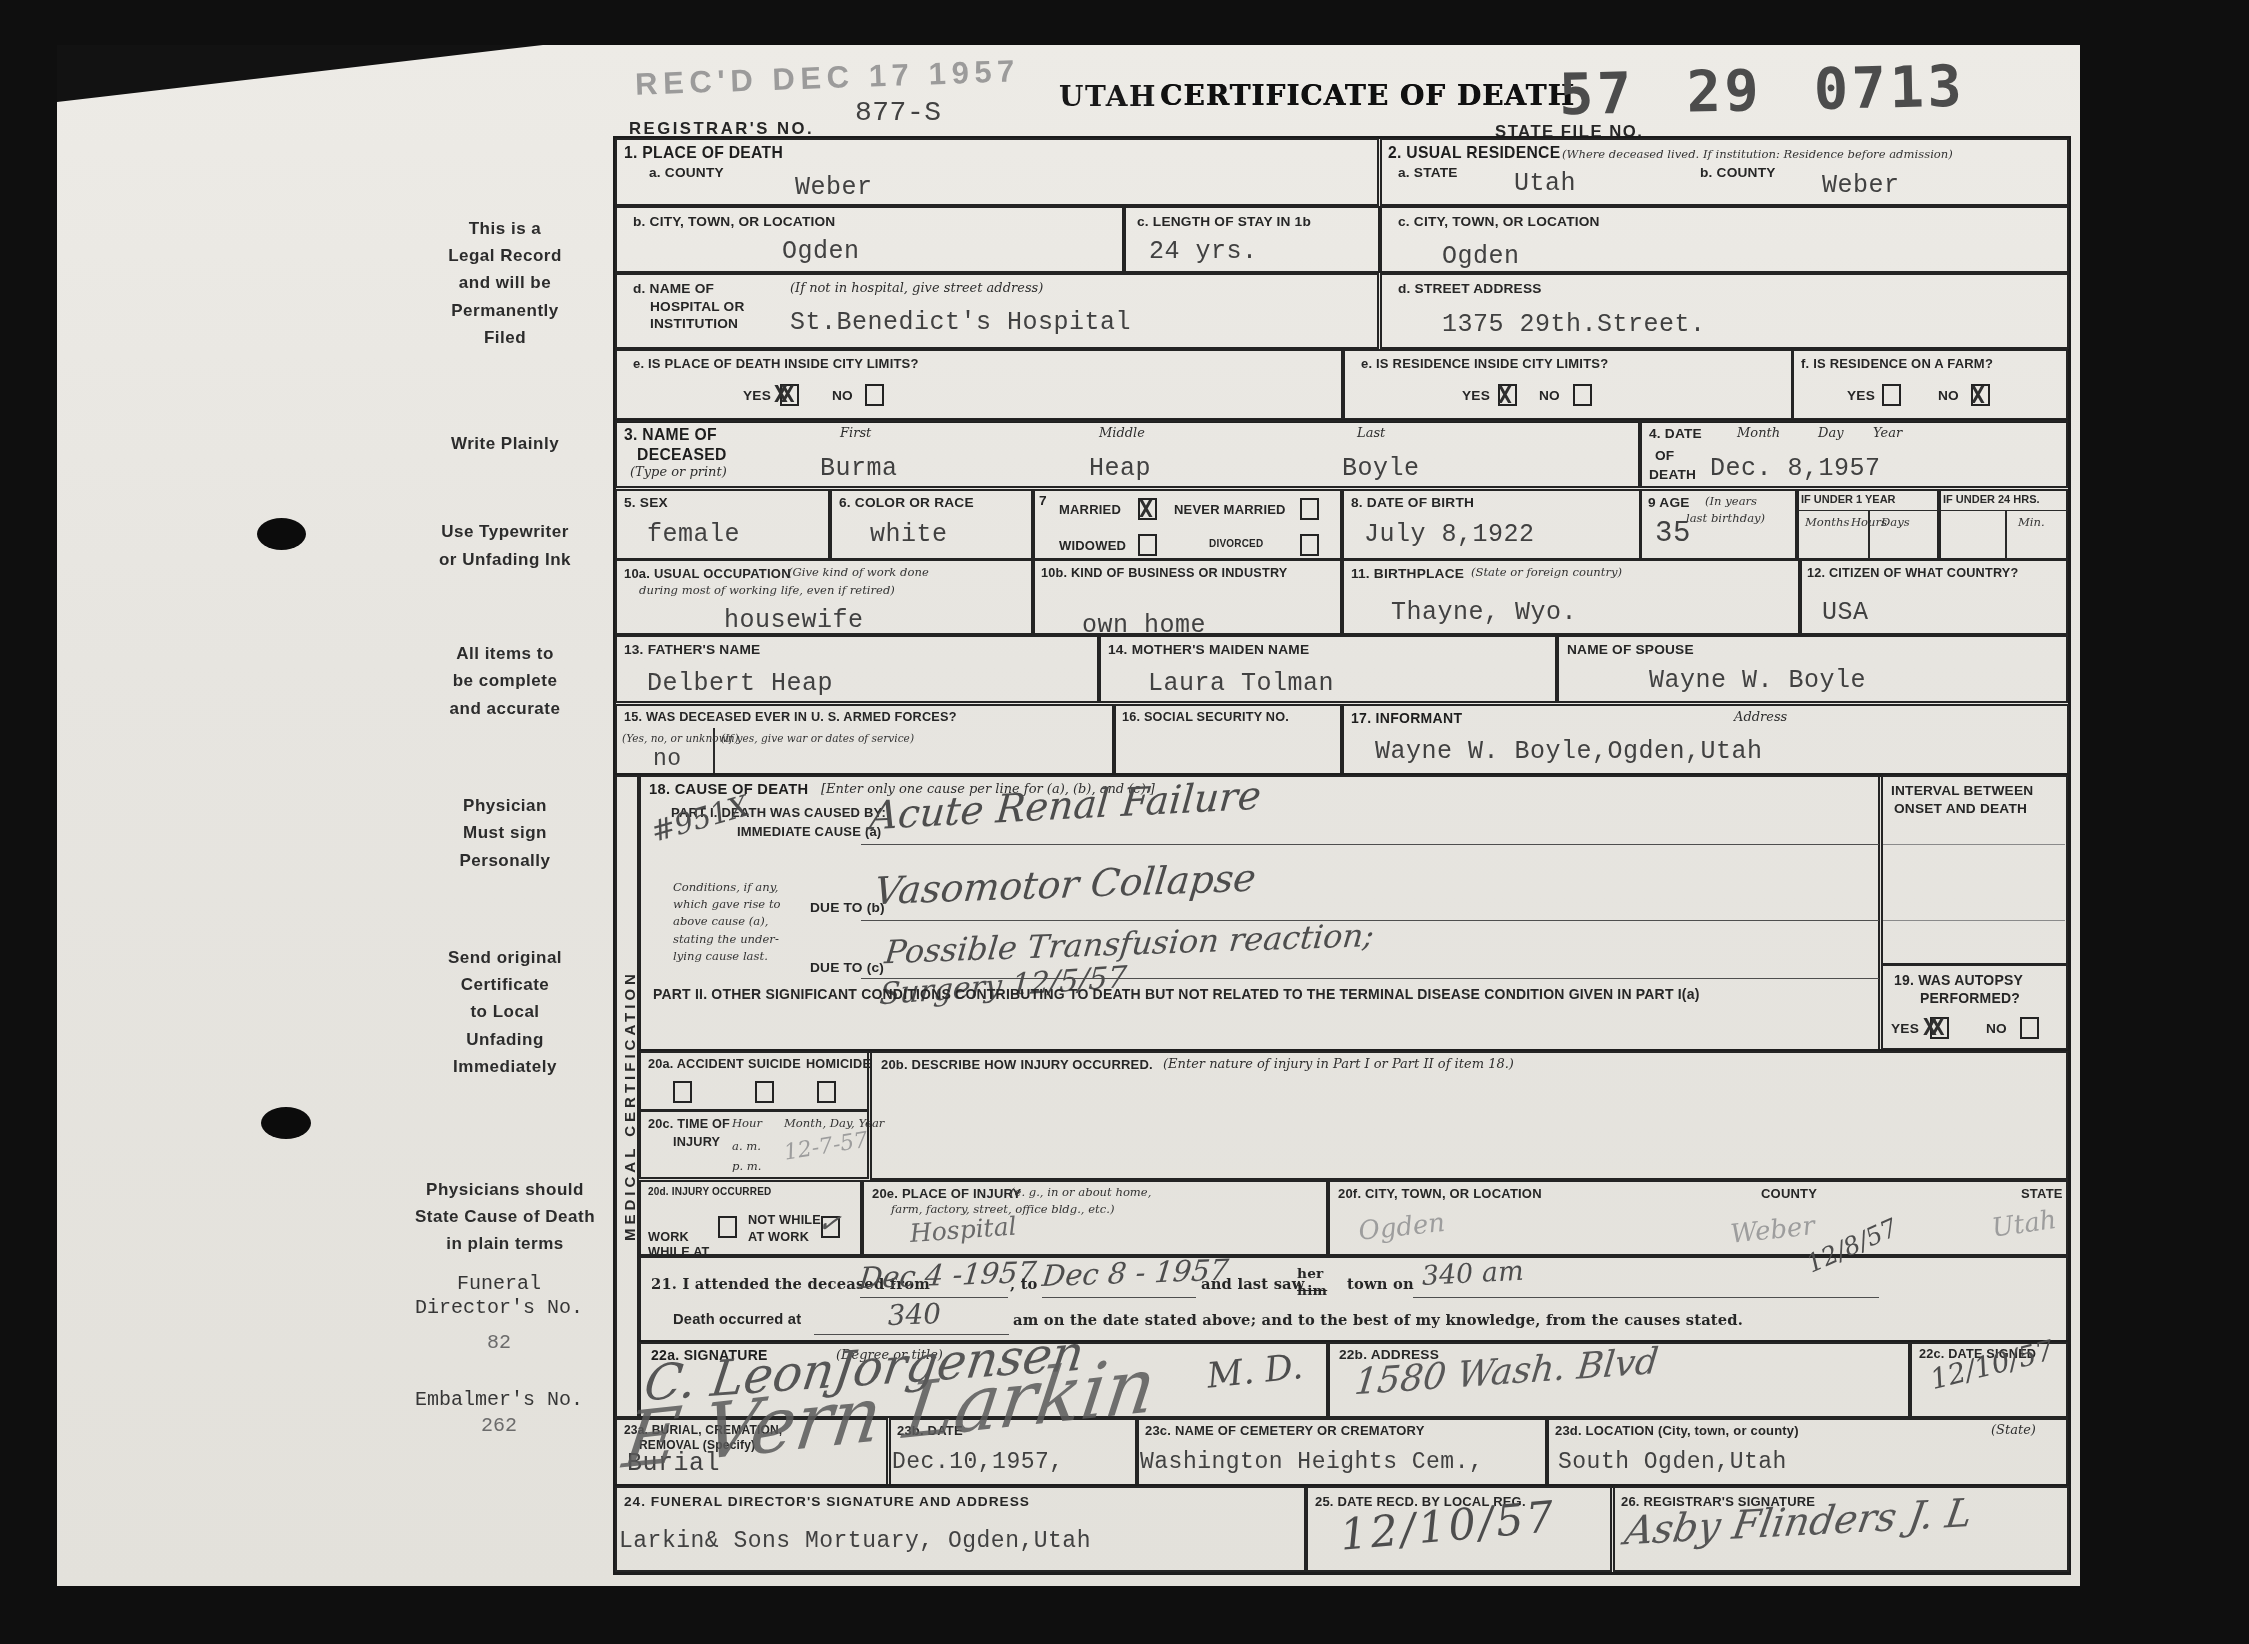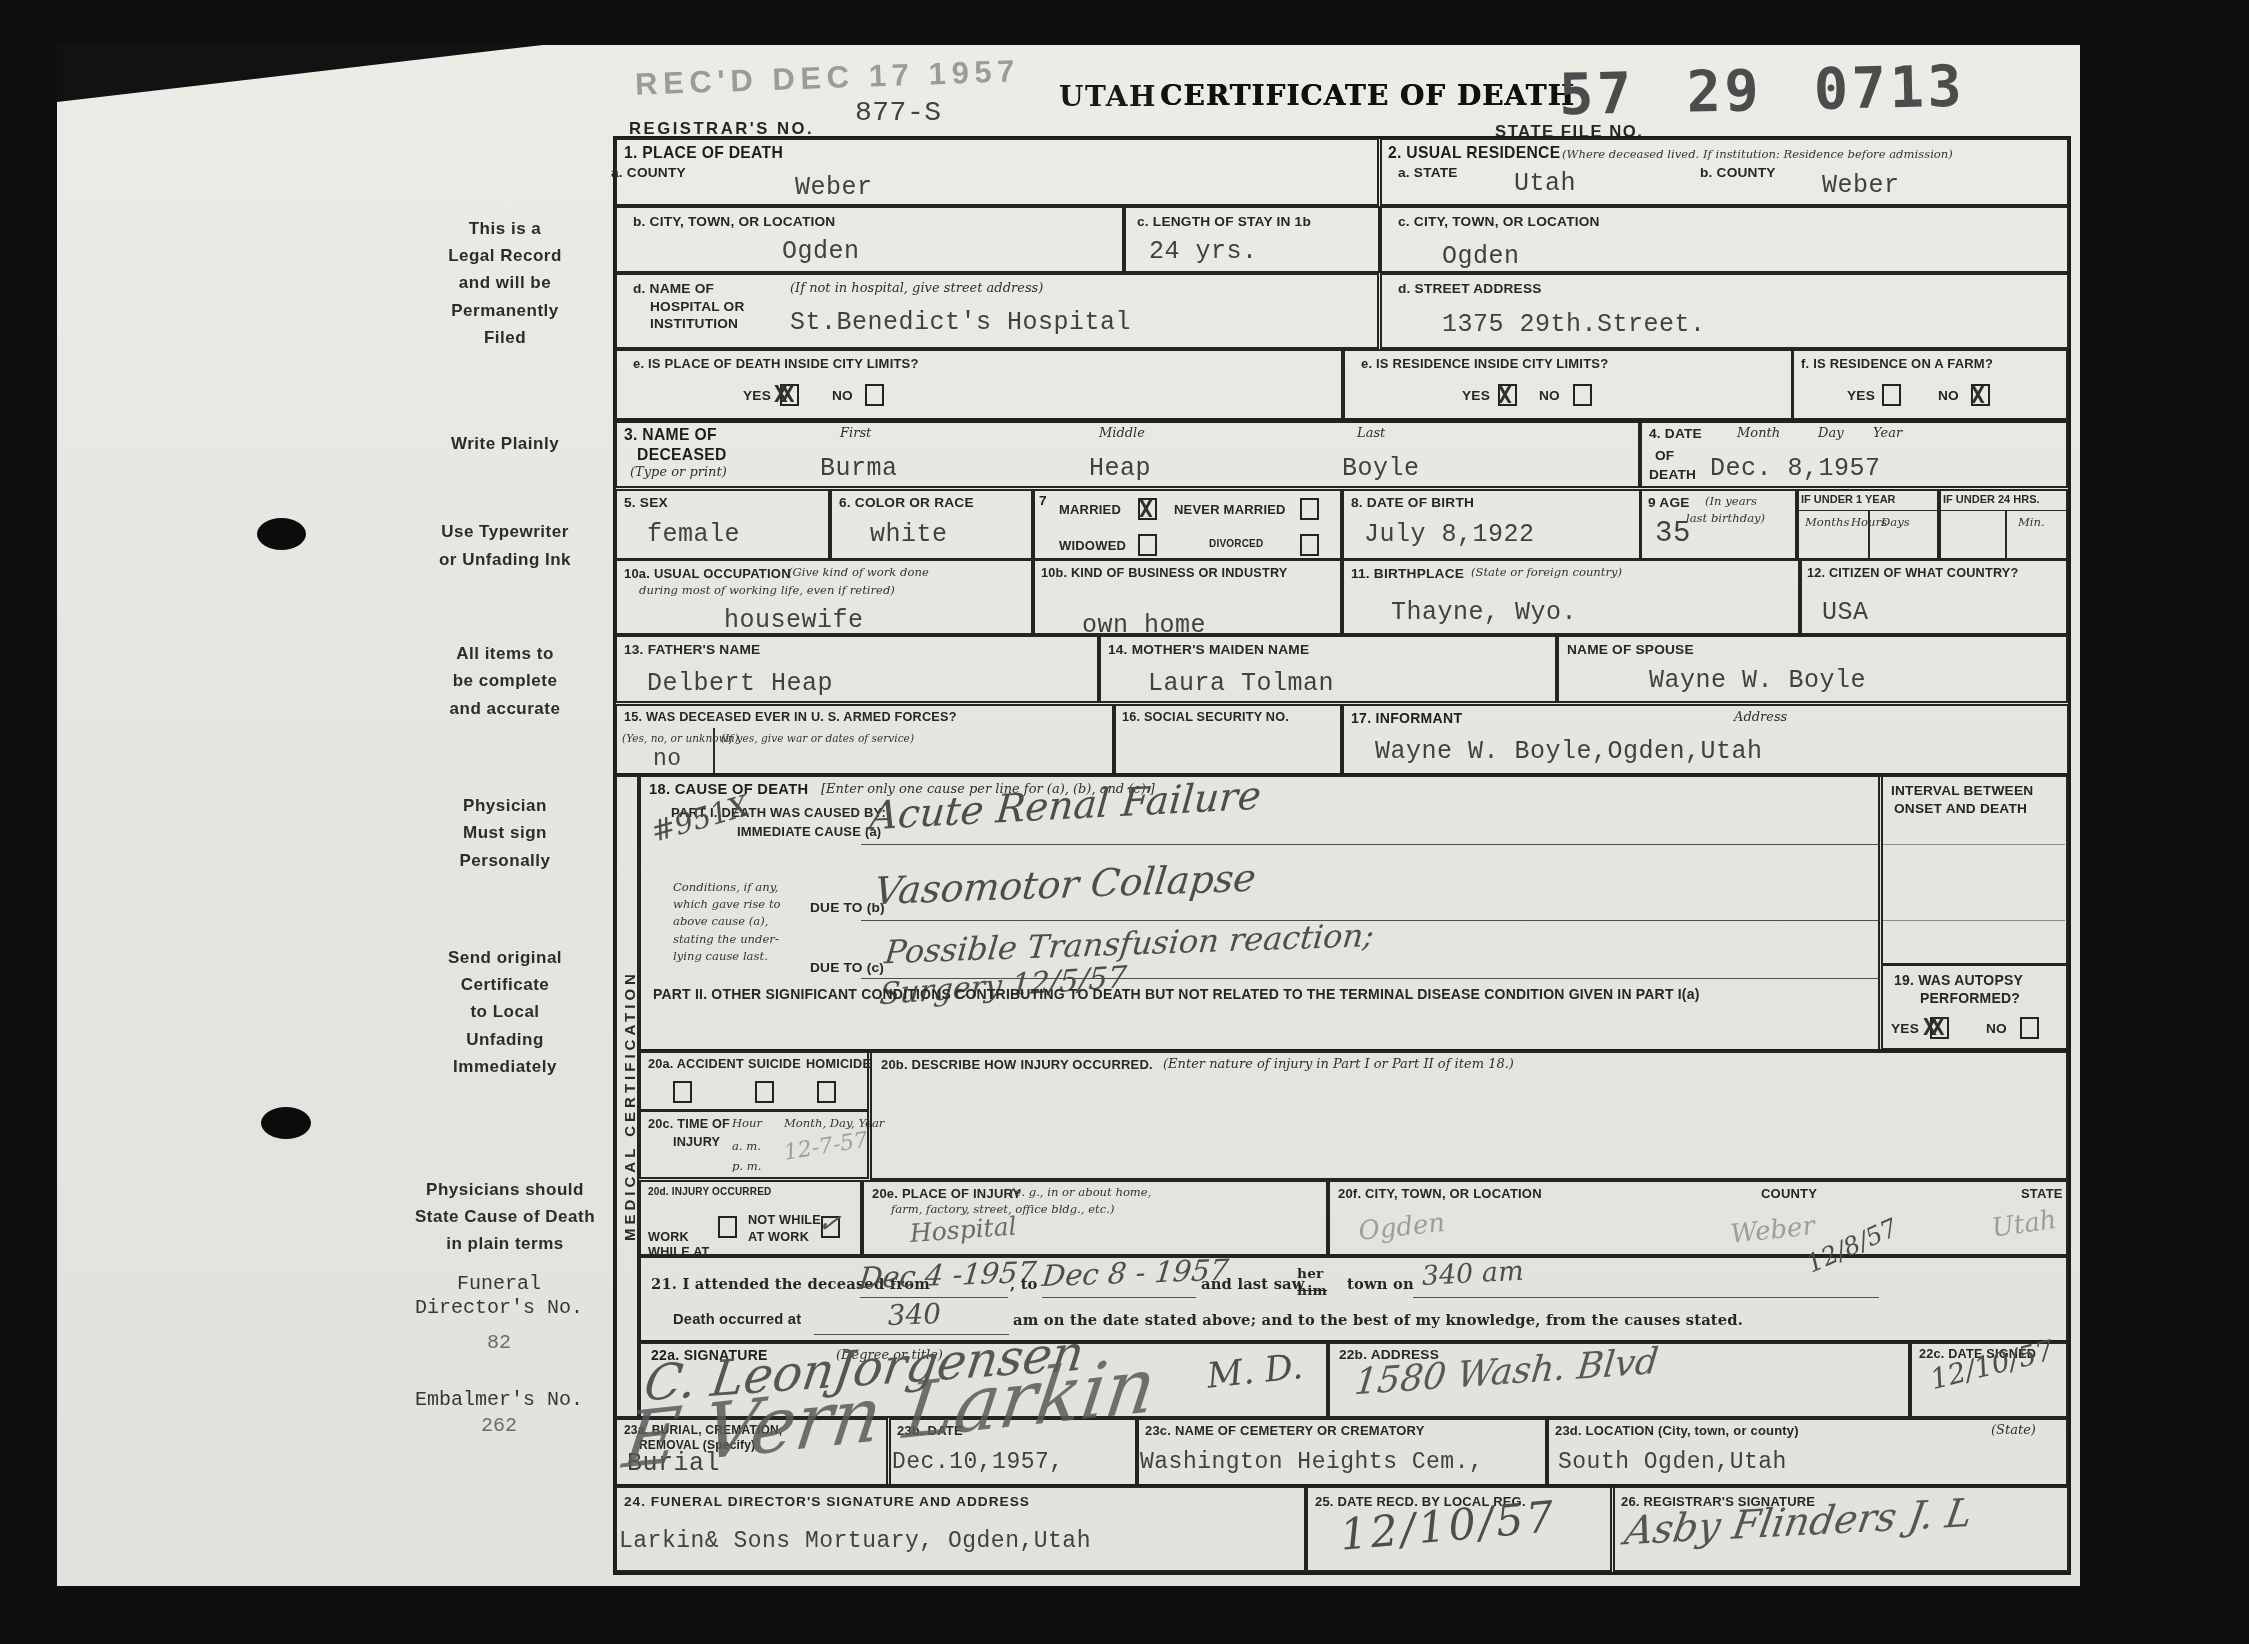--- a/index.html
+++ b/index.html
@@ -134,21 +134,21 @@
   <div class="bx" style="left:615px;top:1418px;width:273px;height:68px"></div>
   <div class="bx" style="left:889px;top:1418px;width:248px;height:68px"></div>
   <div class="bx" style="left:1137px;top:1418px;width:410px;height:68px"></div>
   <div class="bx" style="left:1547px;top:1418px;width:521px;height:68px"></div>
   <div class="hline" style="left:613px;top:1484px;width:1458px"></div>
   <div class="bx" style="left:615px;top:1486px;width:691px;height:86px"></div>
   <div class="bx" style="left:1306px;top:1486px;width:306px;height:86px"></div>
   <div class="bx" style="left:1613px;top:1486px;width:456px;height:86px"></div>
 
   <span class="lblb" style="left:624px;top:144px">1. PLACE OF DEATH</span>
-  <span class="lbl" style="left:611px;top:165px">a. COUNTY</span>
+  <span class="lbl" style="left:649px;top:165px">a. COUNTY</span>
   <span class="tw" style="left:795px;top:173px">Weber</span>
   <span class="lblb" style="left:1388px;top:144px">2. USUAL RESIDENCE</span>
   <span class="hints" style="left:1562px;top:147px">(Where deceased lived.  If institution: Residence before admission)</span>
   <span class="lbl" style="left:1398px;top:165px">a. STATE</span>
   <span class="tw" style="left:1514px;top:169px">Utah</span>
   <span class="lbl" style="left:1700px;top:165px">b. COUNTY</span>
   <span class="tw" style="left:1822px;top:171px">Weber</span>
   <span class="lbl" style="left:633px;top:214px">b. CITY, TOWN, OR LOCATION</span>
   <span class="tw" style="left:782px;top:237px">Ogden</span>
   <span class="lbl" style="left:1137px;top:214px">c. LENGTH OF STAY IN 1b</span>

